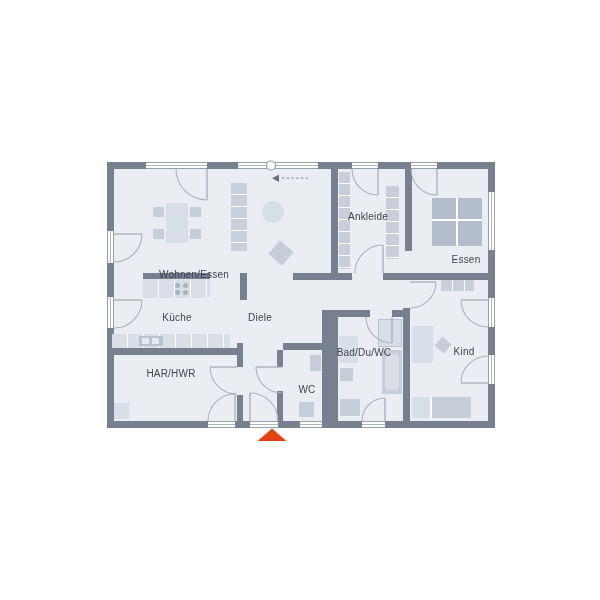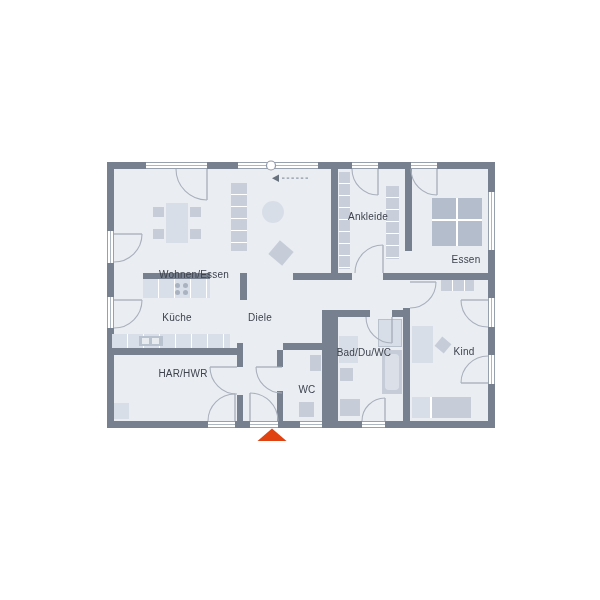--- a/index.html
+++ b/index.html
@@ -147,21 +147,21 @@
       <path class="arc" d="M366,317 A26,26 0 0 0 392,343"></path>
     </g>
     <circle cx="271" cy="165.5" r="4.5" fill="#ffffff" stroke="#8f98a6" stroke-width="1.2"></circle>
     <polygon points="279,174.5 279,182 272,178.2" fill="#68727f"></polygon>
     <path d="M282,178.2 L308,178.2" stroke="#8f98a6" stroke-width="1.2" stroke-dasharray="2.5,2.2"></path>
     <polygon class="accent-fill" points="272,428.5 257.5,441 286.5,441"></polygon>
   </svg>
 
   <div class="room-label" style="left:194px;top:274px">Wohnen/Essen</div>
   <div class="room-label" style="left:177px;top:317px">Küche</div>
-  <div class="room-label" style="left:183px;top:373px">HAR/HWR</div>
+  <div class="room-label" style="left:171px;top:373px">HAR/HWR</div>
   <div class="room-label" style="left:260px;top:317px">Diele</div>
   <div class="room-label" style="left:307px;top:389px">WC</div>
   <div class="room-label" style="left:364px;top:352px">Bad/Du/WC</div>
   <div class="room-label" style="left:368px;top:216px">Ankleide</div>
   <div class="room-label" style="left:466px;top:259px">Essen</div>
   <div class="room-label" style="left:464px;top:351px">Kind</div>
 
 </div>
 
 </body></html>

